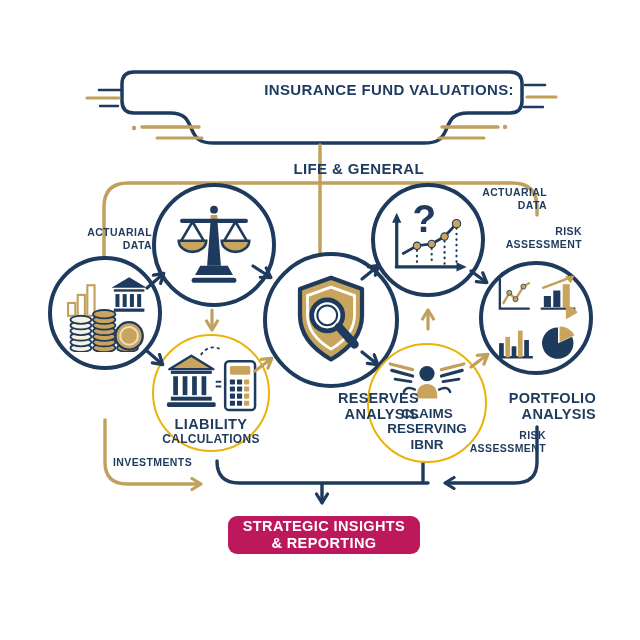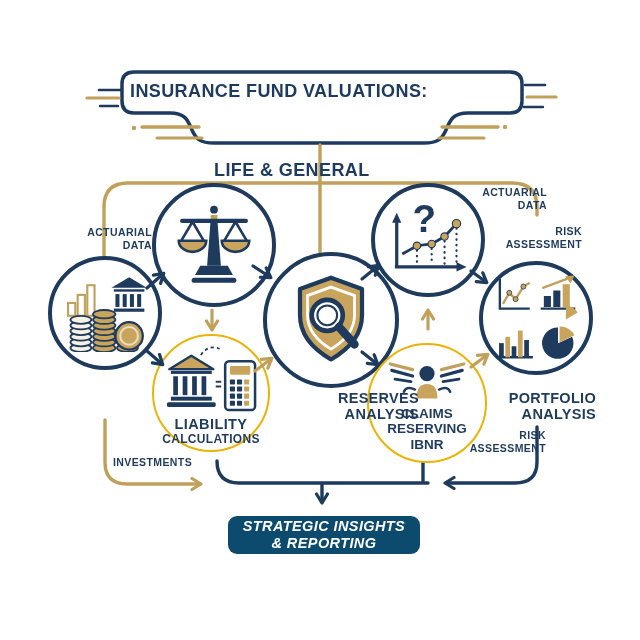--- a/index.html
+++ b/index.html
@@ -10,23 +10,23 @@
   .node{position:absolute;border-radius:50%;background:#fff;box-sizing:border-box;
         display:flex;flex-direction:column;align-items:center;justify-content:center;z-index:1;}
   .node.navy{border:4px solid #1e3a5c;}
   .node.gold{border:2px solid #eab308;}
   .lbl{position:absolute;z-index:2;color:#1e3a5c;font-weight:bold;text-align:right;
        white-space:pre-line;line-height:1.12;letter-spacing:.3px;}
   .node-lbl{font-size:14.5px;}
   .anno{font-size:10.5px;line-height:1.2;letter-spacing:.4px;}
   .in-lbl{color:#1e3a5c;font-weight:bold;text-align:center;white-space:pre-line;z-index:2;}
   #title-line1,#title-line2{position:absolute;z-index:2;color:#1d3a5f;font-weight:bold;
-       text-align:left;font-size:18px;letter-spacing:.4px;}
-  #footer-box{position:absolute;left:228px;top:516px;width:192px;height:38px;background:#0c4a6e;
-       border-radius:9px;display:flex;align-items:center;justify-content:center;z-index:2;font-style:italic;}
+       text-align:right;font-size:15px;letter-spacing:.4px;}
+  #footer-box{position:absolute;left:228px;top:516px;width:192px;height:38px;background:#be185d;
+       border-radius:9px;display:flex;align-items:center;justify-content:center;z-index:2;}
   #footer-box .txt{color:#ffffff;font-weight:bold;font-size:14.5px;line-height:1.2;
        text-align:center;white-space:pre-line;letter-spacing:.4px;}
 </style>
 </head>
 <body>
 
 <div id="stage">
 
   <svg id="bg" class="layer" viewBox="0 0 640 640">
     <defs>

